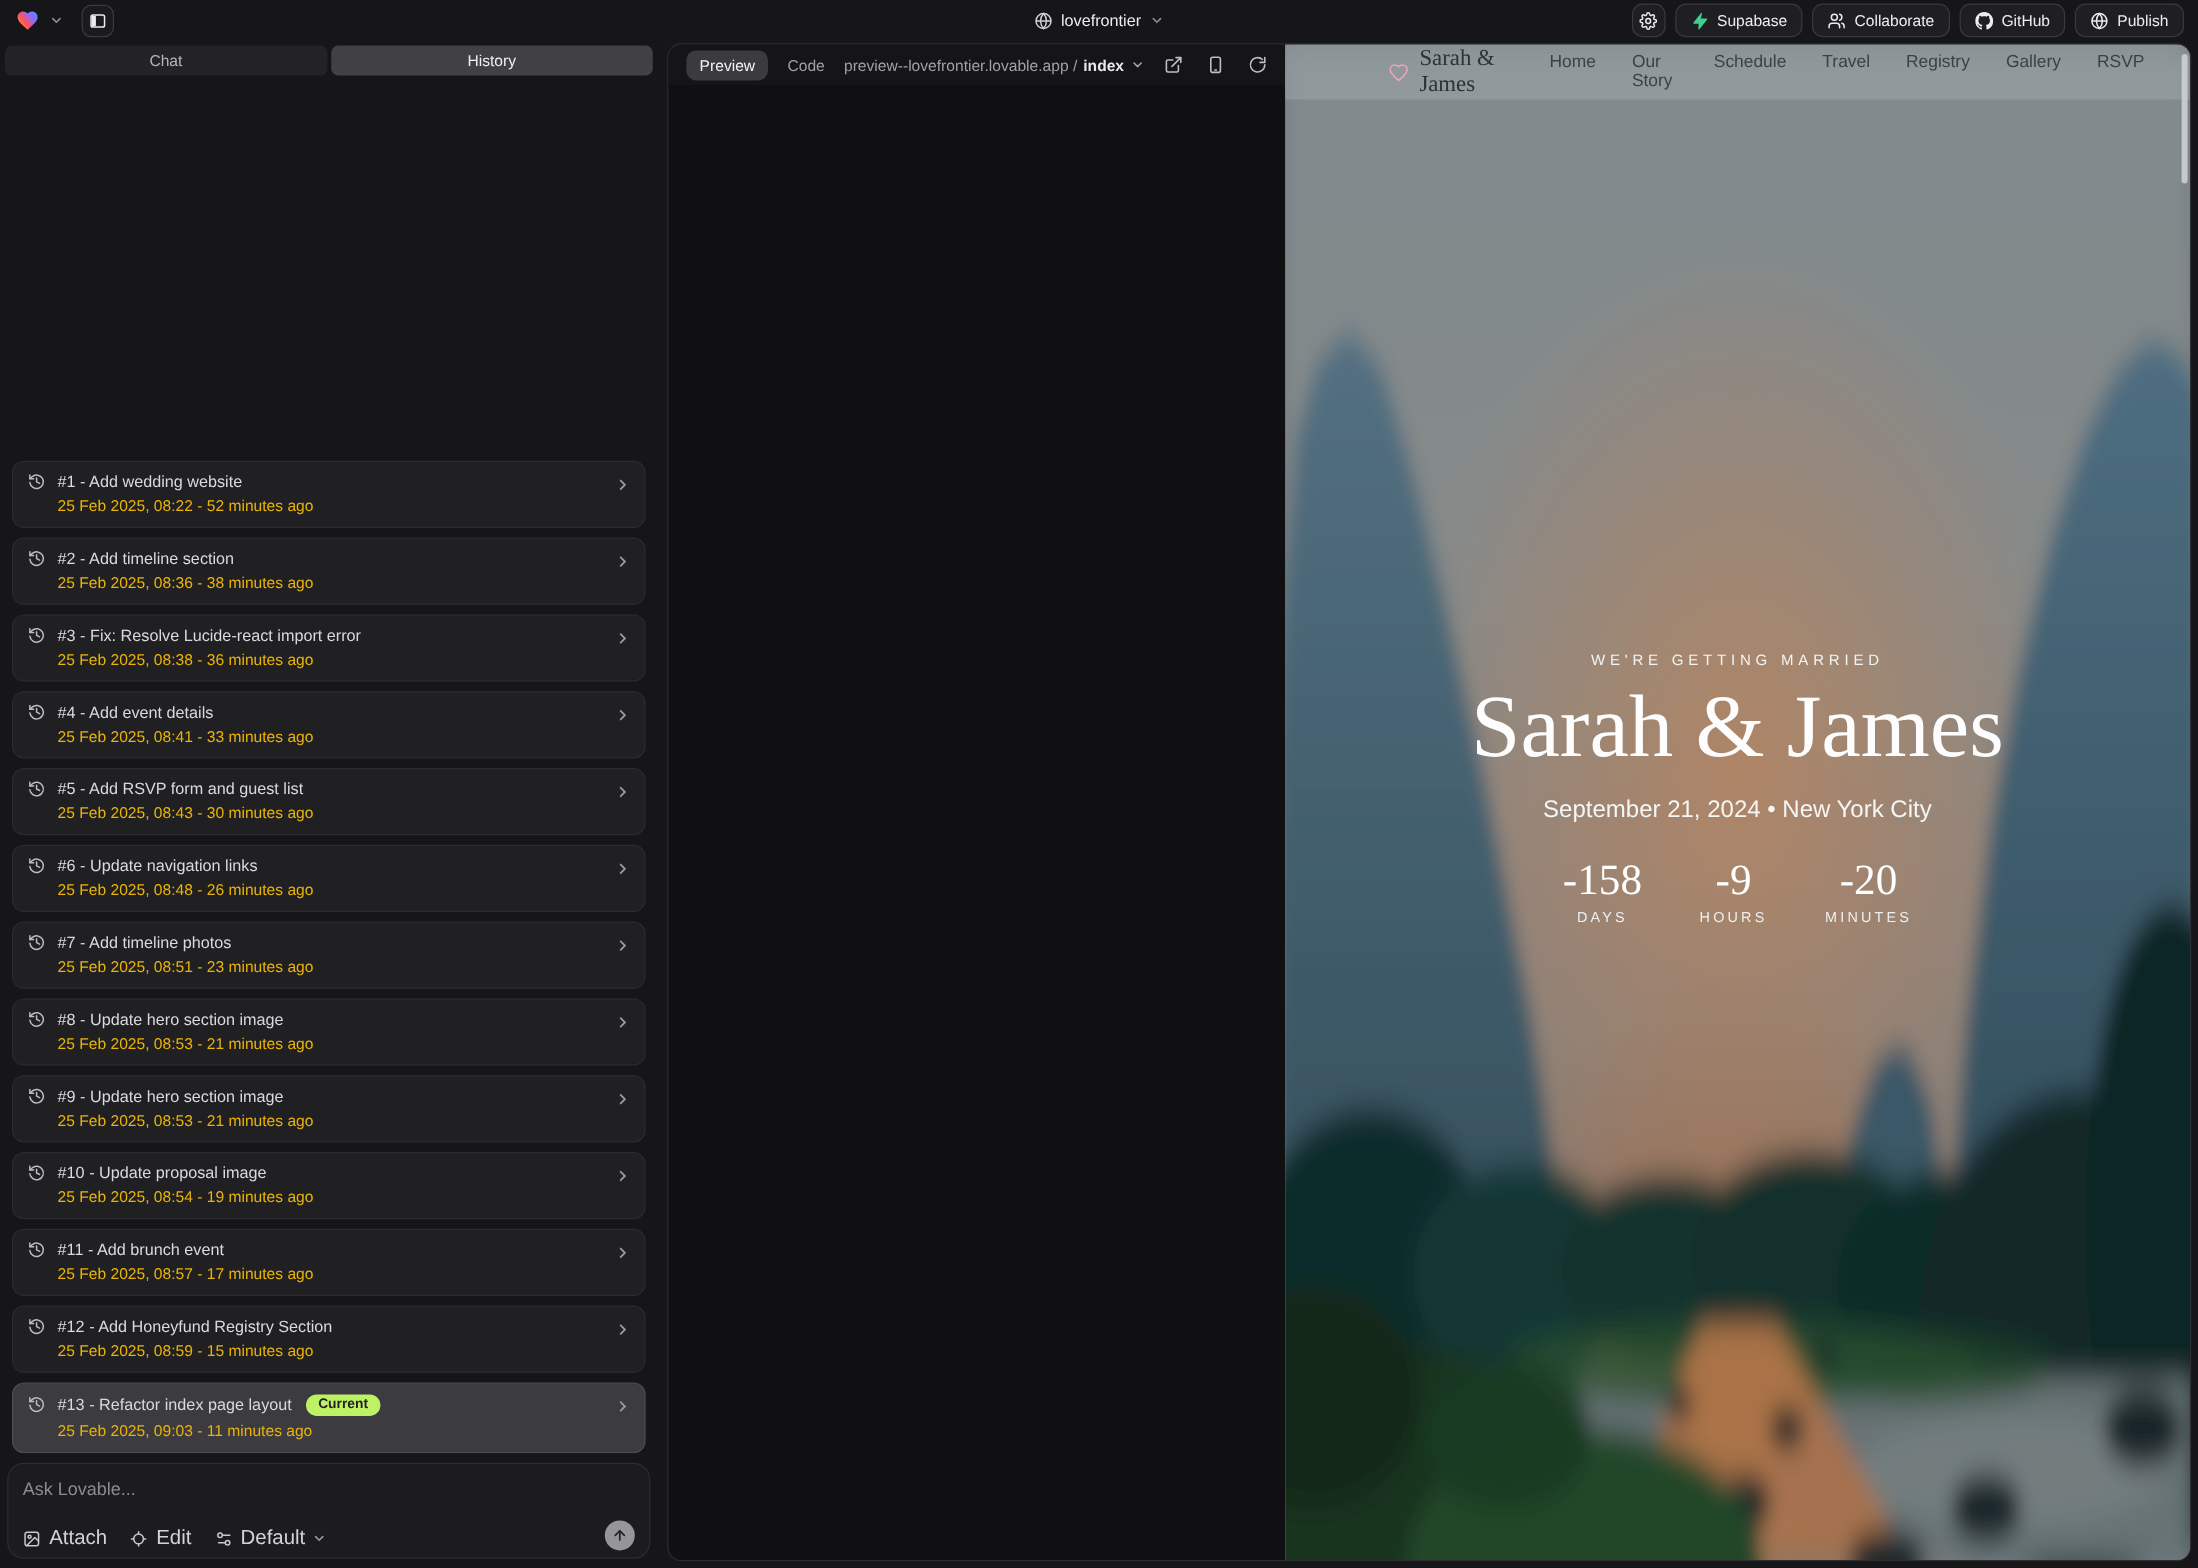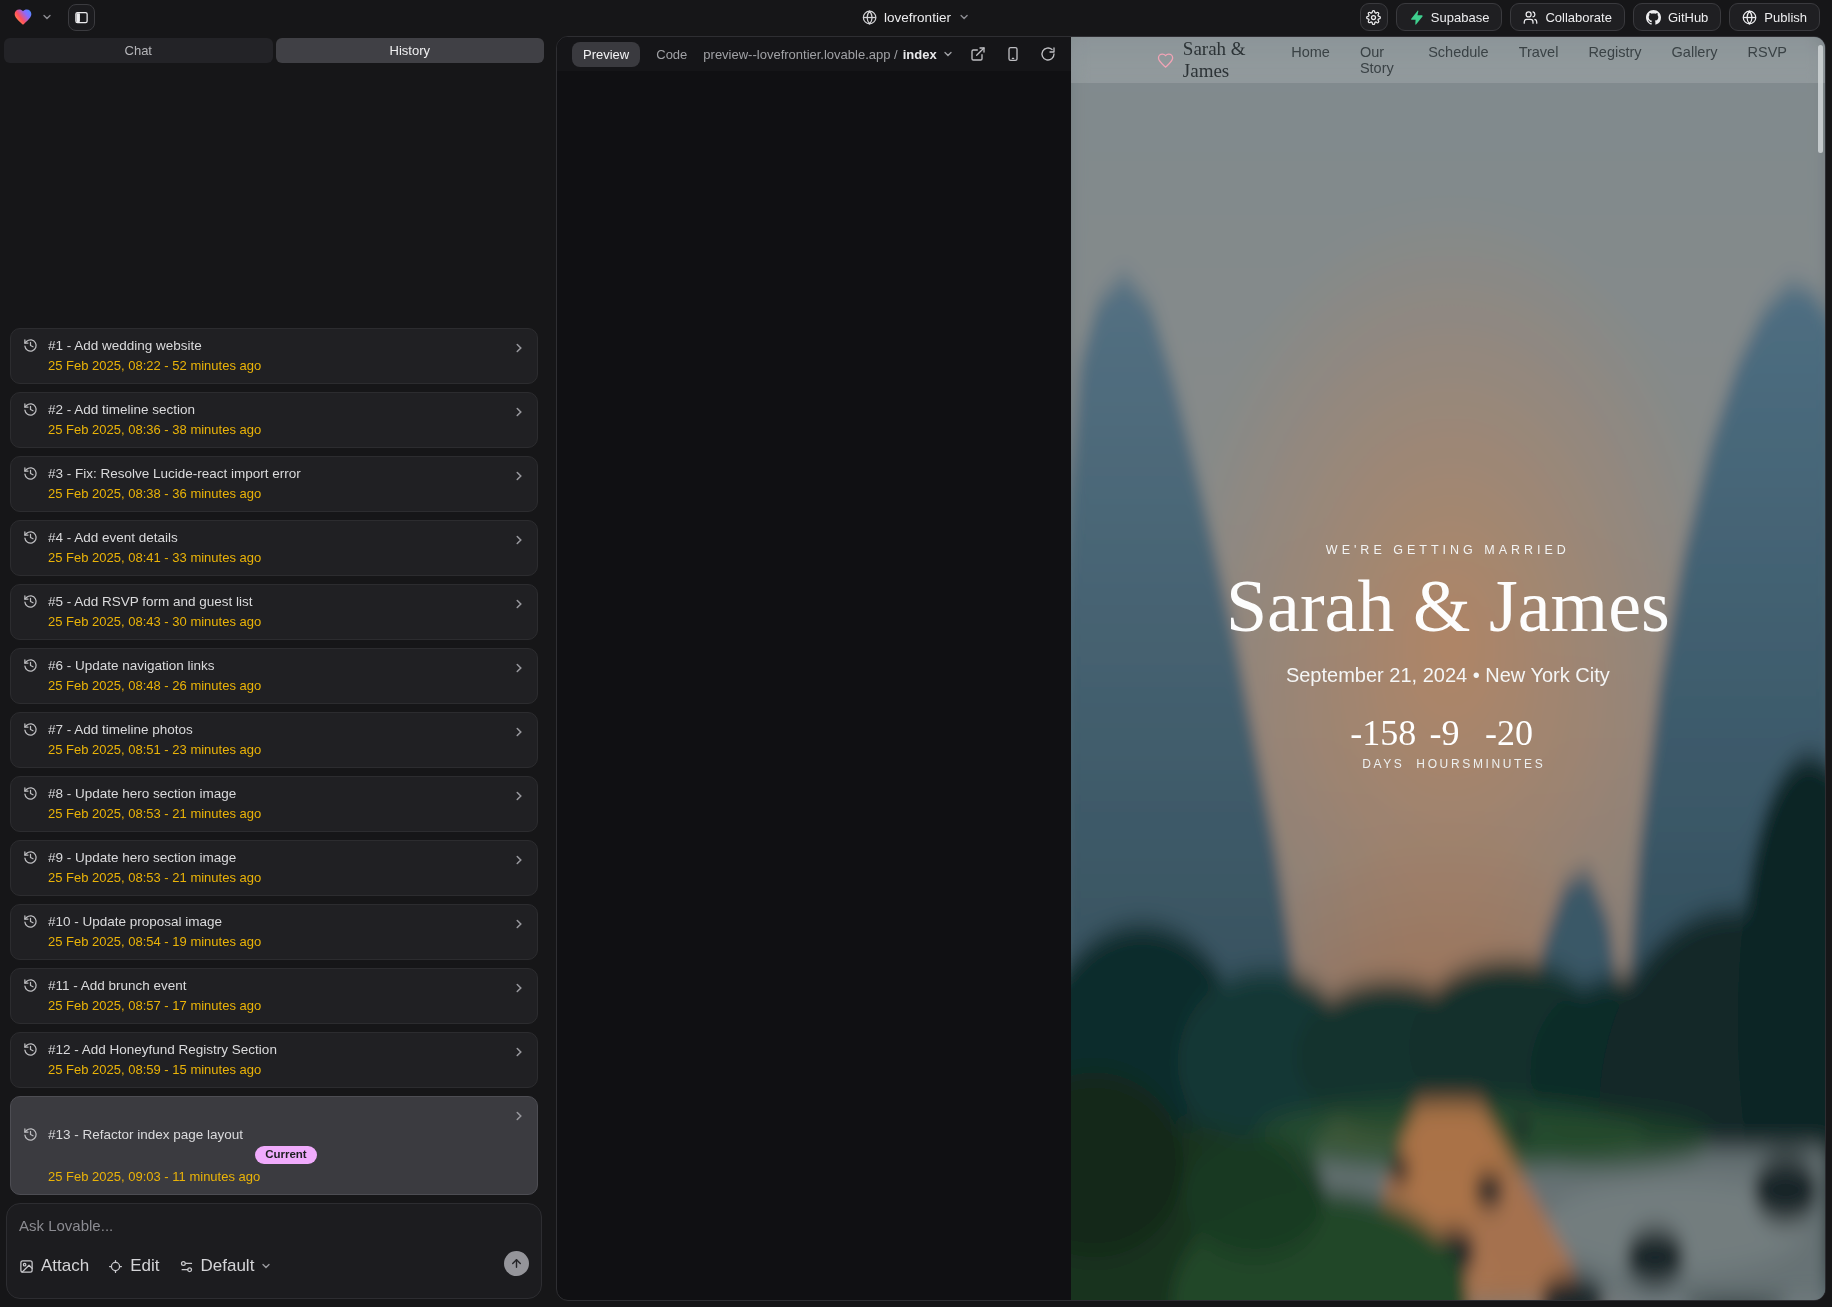--- a/index.html
+++ b/index.html
@@ -27,23 +27,23 @@
   .tab { flex:1; height:25px; border-radius:6px; display:flex; align-items:center; justify-content:center; font-size:13px; cursor:pointer; }
   .tab-chat { background:#232327; color:#b5b5b9; }
   .tab-history { background:#404045; color:#efeff1; }
   .hist { flex:1; display:flex; flex-direction:column; justify-content:flex-end; gap:8px; padding:0 6px; overflow:hidden; }
   .hitem { position:relative; background:#202023; border:1px solid #2c2c2f; border-radius:10px; padding:9px 12px 10px; cursor:pointer; flex:none; }
   .trow { display:flex; align-items:center; gap:10px; font-size:13.5px; color:#dadadc; }
   .hicon { width:15px; height:15px; color:#bdbdc0; flex:none; }
   .hmeta { margin:5px 0 0 25px; font-size:13px; color:#eab308; }
   .hchev { position:absolute; right:11px; top:12px; width:14px; height:14px; color:#98989d; }
   .hitem.current { background:#3b3b40; border-color:#4d4d53; }
-  .badge { background:#f0abfc; color:#1f1f22; font-size:11.5px; font-weight:700; padding:3.5px 10px; border-radius:999px; line-height:1; margin-left:2px;margin-top:40px; }
-
-  .composer { margin:8px 2px 0; background:#1c1c1f; border:1px solid #2d2d31; border-radius:14px; padding:13px 12px 22px; }
+  .badge { background:#bef264; color:#1f1f22; font-size:11.5px; font-weight:700; padding:3.5px 10px; border-radius:999px; line-height:1; margin-left:2px; }
+
+  .composer { margin:8px 2px 0; background:#1c1c1f; border:1px solid #2d2d31; border-radius:14px; padding:13px 12px 6px; }
   .ph { font-size:15px; color:#8b8b91; }
   .crow { display:flex; align-items:flex-end; gap:19px; margin-top:17px; color:#d4d4d7; font-size:17px; }
   .cbtn { display:flex; align-items:center; gap:7px; cursor:pointer; }
   .cbtn svg { width:15px; height:15px; color:#c9c9cd; }
   .cbtn .dchev { width:12px; height:12px; color:#9b9b9f; margin-left:-1px; }
   .send { margin-left:auto; width:25px; height:25px; border-radius:50%; background:#95959a; color:#242427; display:flex; align-items:center; justify-content:center; cursor:pointer; }
   .send svg { width:13px; height:13px; }
 
   
   .preview-panel { position:absolute; top:36px; left:556px; right:6px; bottom:6px; background:#101013; border:1px solid #2e2e32; border-radius:12px; overflow:hidden; display:flex; flex-direction:row; }
@@ -63,21 +63,21 @@
   .hero-dim { position:absolute; inset:0; background:rgba(10,14,16,.18); }
   .site-header { position:absolute; top:0; left:0; right:0; height:46px; display:flex; align-items:center; padding:0 38px 0 86px; background:rgba(255,255,255,.13); backdrop-filter:blur(8px); }
   .brand { display:flex; align-items:center; gap:9px; font-family:"Liberation Serif","DejaVu Serif",serif; font-size:19px; color:#2c3336; }
   .brand svg { width:18px; height:17px; color:#f2a4b6; }
   .site-nav { margin-left:auto; display:flex; gap:30px; font-size:14.5px; color:#3a4245; }
   .site-nav span { cursor:pointer; }
   .hero-content { position:absolute; left:0; right:0; top:506px; text-align:center; color:#fff; }
   .eyebrow { font-size:12.5px; letter-spacing:.32em; color:#f3f4f4; font-weight:500; }
   .hero-title { font-family:"Liberation Serif","DejaVu Serif",serif; font-size:74px; line-height:1.12; margin-top:8px; color:#fdfdfd; font-weight:500; }
   .hero-sub { font-size:20px; margin-top:16px; color:#f5f6f6; }
-  .countdown { display:flex; justify-content:center; margin-top:28px; }
+  .countdown { display:flex; justify-content:center; gap:48px; margin-top:28px; }
   .cd-val { font-family:"Liberation Serif","DejaVu Serif",serif; font-size:36px; line-height:1; }
   .cd-label { font-size:12px; letter-spacing:.22em; margin-top:6px; color:#eef0f0; font-weight:500; }
   .scroll-thumb { position:absolute; right:2px; top:8px; width:5px; height:108px; border-radius:3px; background:#ccd2d3; opacity:.9; cursor:pointer; }
 </style>
 </head>
 <body>
 
 <div class="topbar">
   <div class="tb-left">
     <span class="heart-logo">

